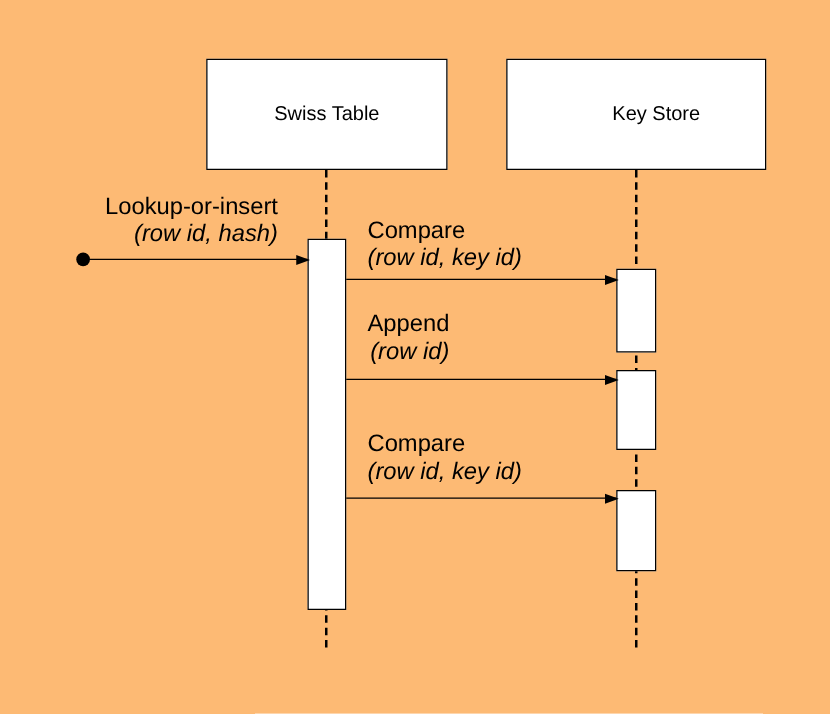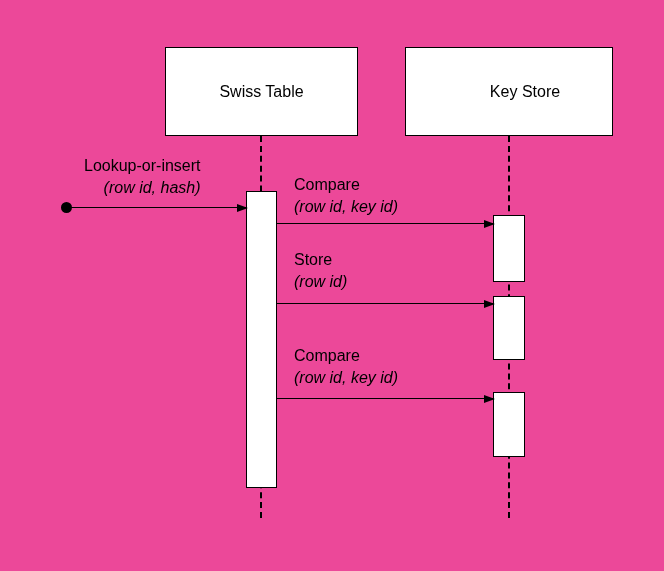--- a/index.html
+++ b/index.html
@@ -4,21 +4,21 @@
 <style>
   html, body {
     margin: 0;
     padding: 0;
     background: #ffffff;
   }
   .canvas {
     position: relative;
     width: 664px;
     height: 571px;
-    background: #ec4899;
+    background: #fdba74;
     font-family: "Liberation Sans", sans-serif;
     color: #000000;
     overflow: hidden;
   }
   .actor-box {
     position: absolute;
     box-sizing: border-box;
     background: #ffffff;
     border: 1.5px solid #000000;
     display: flex;
@@ -59,21 +59,21 @@
   .start-circle {
     position: absolute;
     width: 11px;
     height: 11px;
     border-radius: 50%;
     background: #000000;
     z-index: 3;
   }
   .msg-label {
     position: absolute;
-    font-size: 16px;
+    font-size: 19px;
     line-height: 22px;
     white-space: nowrap;
     z-index: 4;
   }
   .msg-args {
     font-style: italic;
     text-align: right;
   }
 </style>
 </head>
@@ -110,21 +110,21 @@
   </div>
   <div class="msg-label" style="left:294px; top:174px;">
     <div class="msg-name">Compare</div>
     <div class="msg-args">(row id, key id)</div>
   </div>
 
   <div class="arrow" style="left:277px; top:303px; width:216px;">
     <span class="arrowhead"></span>
   </div>
   <div class="msg-label" style="left:294px; top:249px;">
-    <div class="msg-name">Store</div>
+    <div class="msg-name">Append</div>
     <div class="msg-args">(row id)</div>
   </div>
 
   <div class="arrow" style="left:277px; top:398px; width:216px;">
     <span class="arrowhead"></span>
   </div>
   <div class="msg-label" style="left:294px; top:345px;">
     <div class="msg-name">Compare</div>
     <div class="msg-args">(row id, key id)</div>
   </div>

